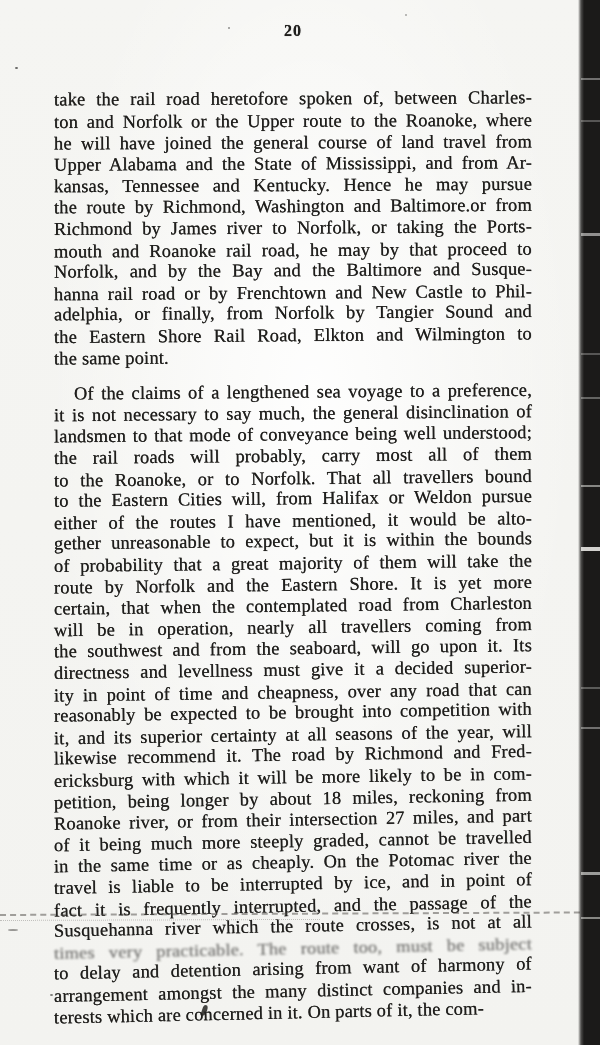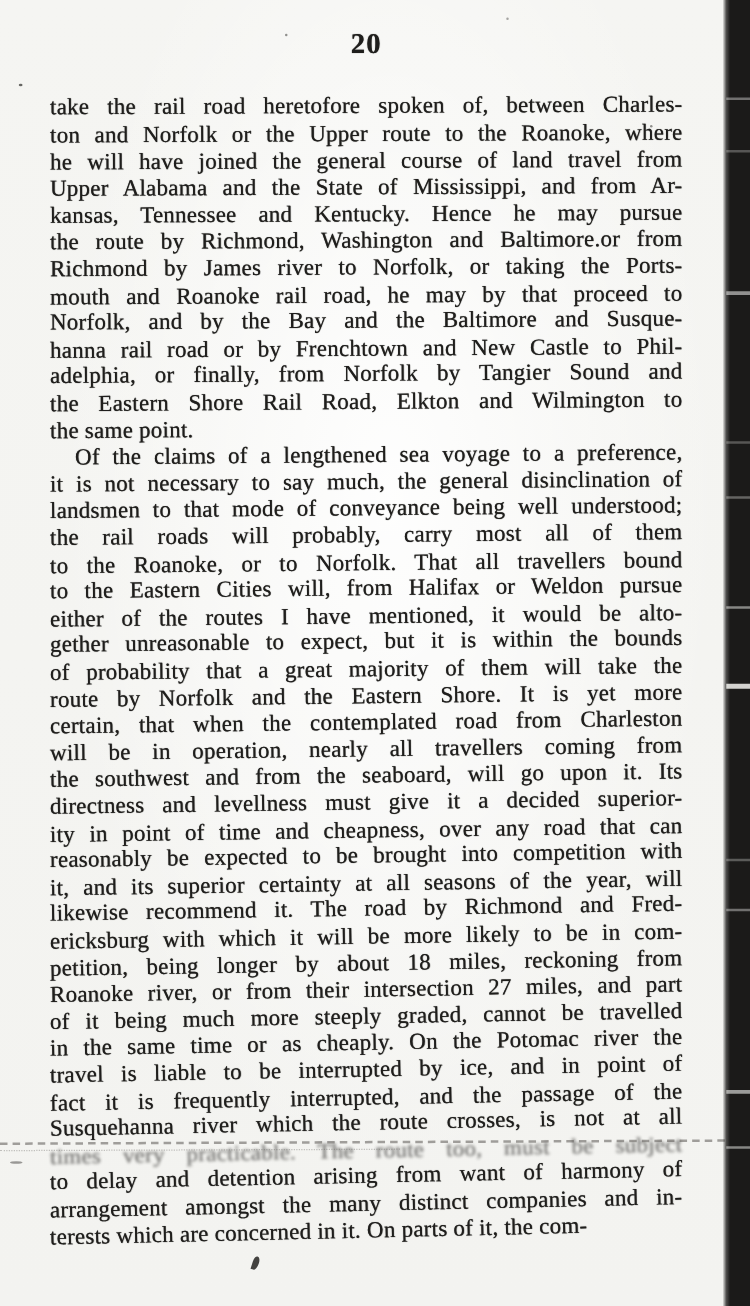--- a/index.html
+++ b/index.html
@@ -10,36 +10,36 @@
     background:
       radial-gradient(ellipse at 52% 38%, rgba(255,255,255,.9) 0%, rgba(246,246,243,.0) 60%),
       linear-gradient(#f5f5f2, #f3f3f0);
     background-color: var(--paper, #f5f5f2);
     font-family: "Liberation Serif", "DejaVu Serif", serif;
   }
   .page-number {
     position: absolute;
     top: 22px; left: 40px; width: 506px;
     text-align: center;
-    font-size: 23px;
+    font-size: 16px;
     font-weight: bold;
     letter-spacing: 1px;
     color: var(--ink, #1f1e1c);
     text-shadow: 0 0 0.7px rgba(25,24,22,.85);
   }
   .text-block {
     position: absolute;
     top: 76px; left: 40px; width: 506px;
     color: var(--ink, #1f1e1c);
     font-size: 18.4px;
     line-height: 21.5px;
     letter-spacing: 0.2px;
     text-shadow: 0 0 0.6px rgba(28,27,25,.8), 0.5px 0.2px 0 rgba(28,27,25,.22);
   }
-  .para { margin: 0; }
+  .para { margin: 14px; }
   .line {
     height: 21.5px;
     text-align: justify;
     text-align-last: justify;
     white-space: normal;
     transform-origin: 0 60%;
   }
   .para .line:last-child { text-align-last: left; }
   .line.indent { text-indent: 20px; }
   .line.degraded {

